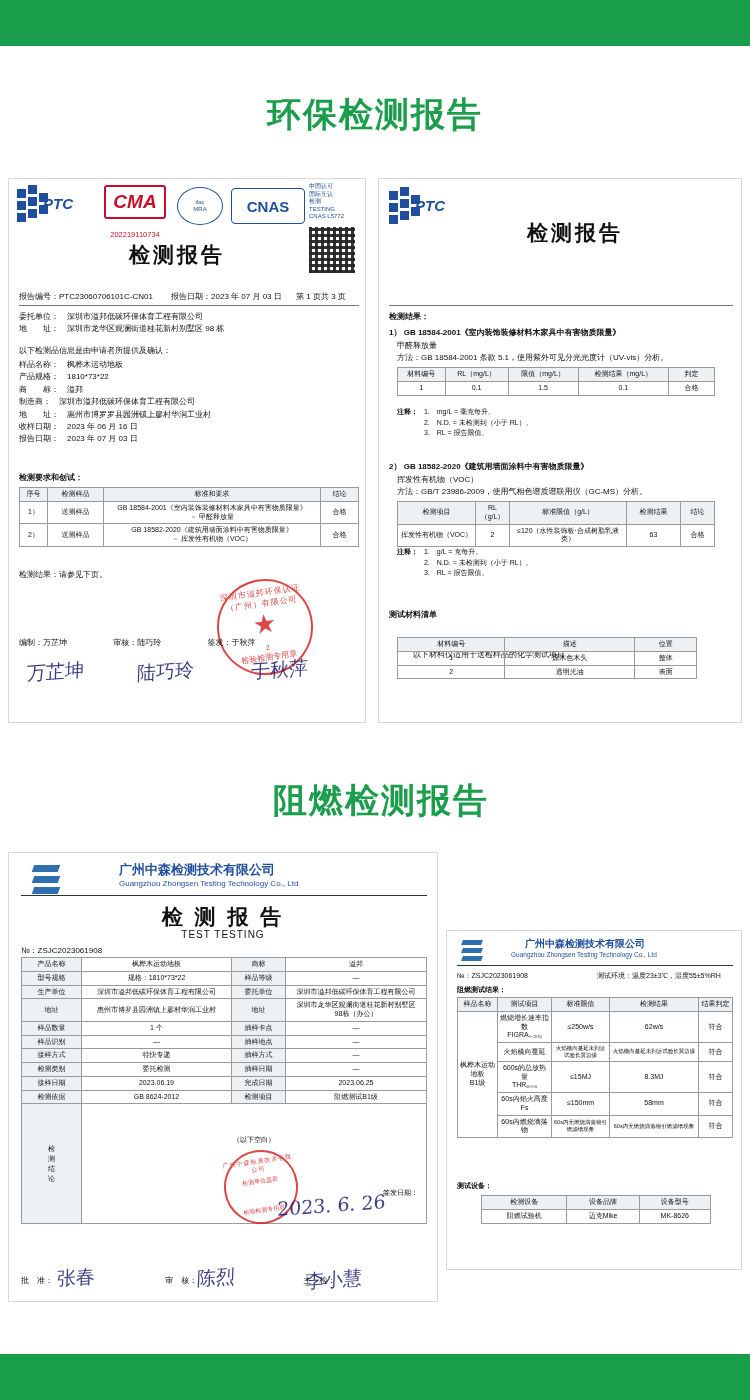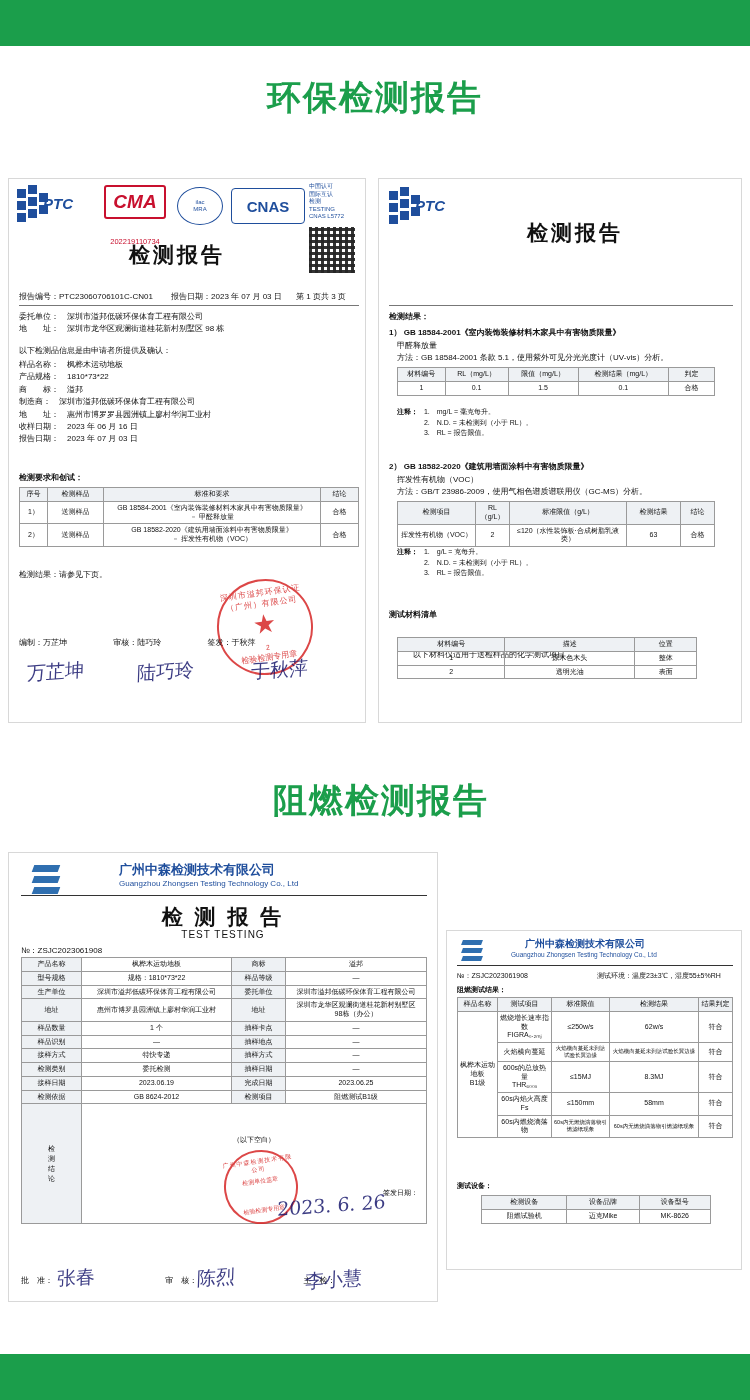--- a/index.html
+++ b/index.html
@@ -57,21 +57,21 @@
     font-size:15px; font-weight:bold; font-style:italic; color:#1f4e9c;
   }
 
   
   .cma {
     width:62px; height:34px; border:2px solid #c8102e; border-radius:3px;
     color:#c8102e; font-weight:bold; font-size:19px;
     display:flex; align-items:center; justify-content:center;
     font-style:italic;
   }
-  .cma-num { font-size:7.5px; color:#c8102e; margin-top:18px; }
+  .cma-num { font-size:7.5px; color:#c8102e; margin-top:11px; }
 
   .circle-badge {
     width:46px; height:38px; border:1px solid #1f4e9c; border-radius:50%;
     display:flex; flex-direction:column; align-items:center; justify-content:center;
     color:#1f4e9c; font-size:6px; line-height:1.1;
   }
   .cnas {
     width:74px; height:36px; border:1px solid #1f4e9c; border-radius:4px;
     display:flex; align-items:center; justify-content:center;
     color:#1f4e9c; font-weight:bold; font-size:15px;
@@ -117,21 +117,21 @@
 
   
   .zs-logo { width:42px; height:34px; position:relative; }
   .zs-logo div { position:absolute; background:#2f6fb0; }
 </style>
 </head>
 <body>
 
 <div class="green-bar"></div>
 
-<div class="section-title" style="position:absolute;top:75px;left:0;width:750px;">环保检测报告</div>
+<div class="section-title" style="position:absolute;top:92px;left:0;width:750px;">环保检测报告</div>
 
 <div class="report" style="left:8px; top:178px; width:358px; height:545px;">
 
   <div style="position:absolute;left:8px;top:6px;">
     <div class="ptc-logo">
       <div class="sq" style="left:0;top:4px;"></div>
       <div class="sq" style="left:11px;top:0;"></div>
       <div class="sq" style="left:0;top:16px;"></div>
       <div class="sq" style="left:11px;top:12px;"></div>
       <div class="sq" style="left:0;top:28px;"></div>

